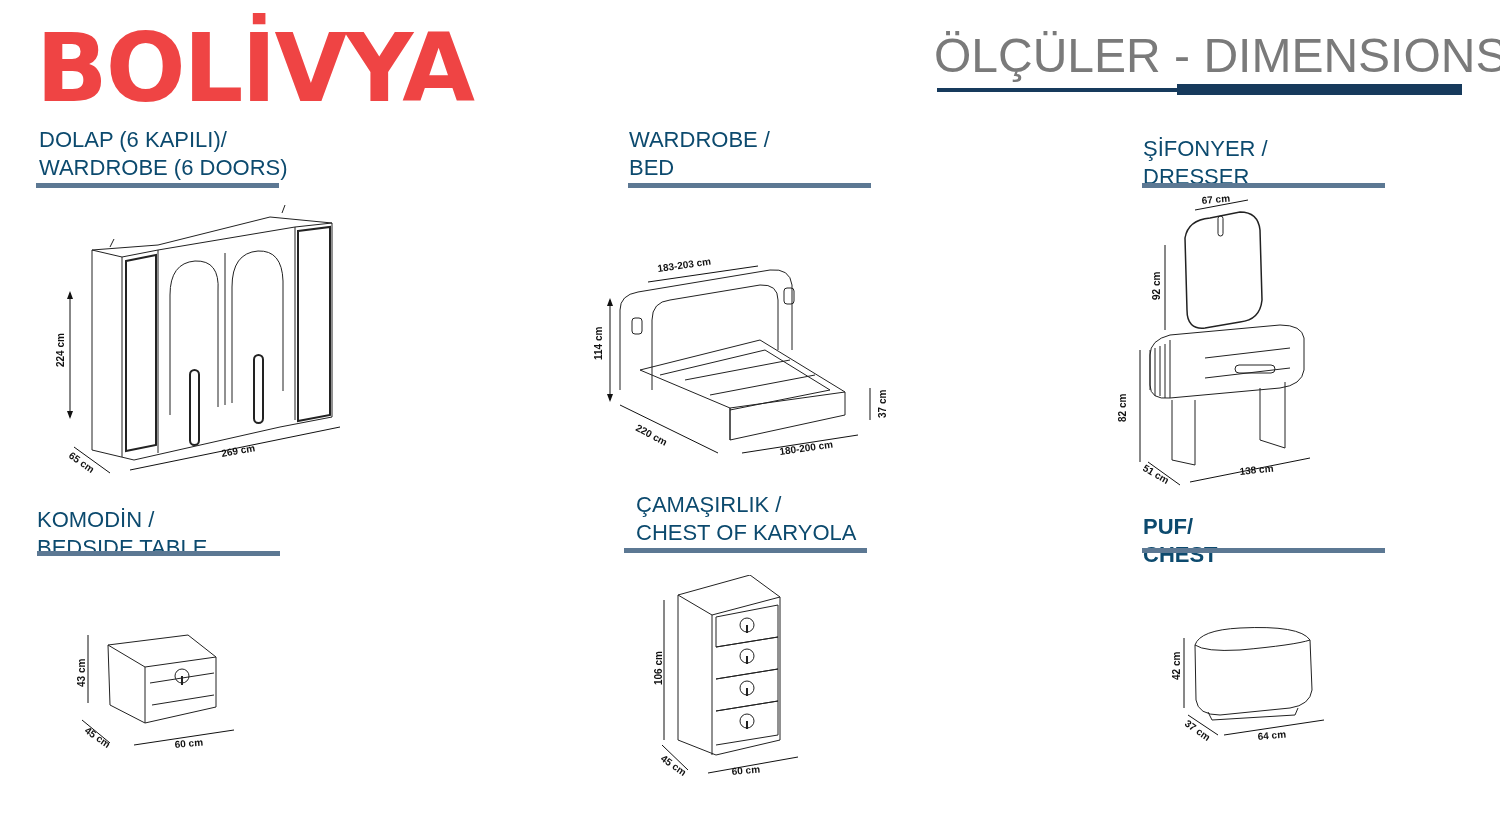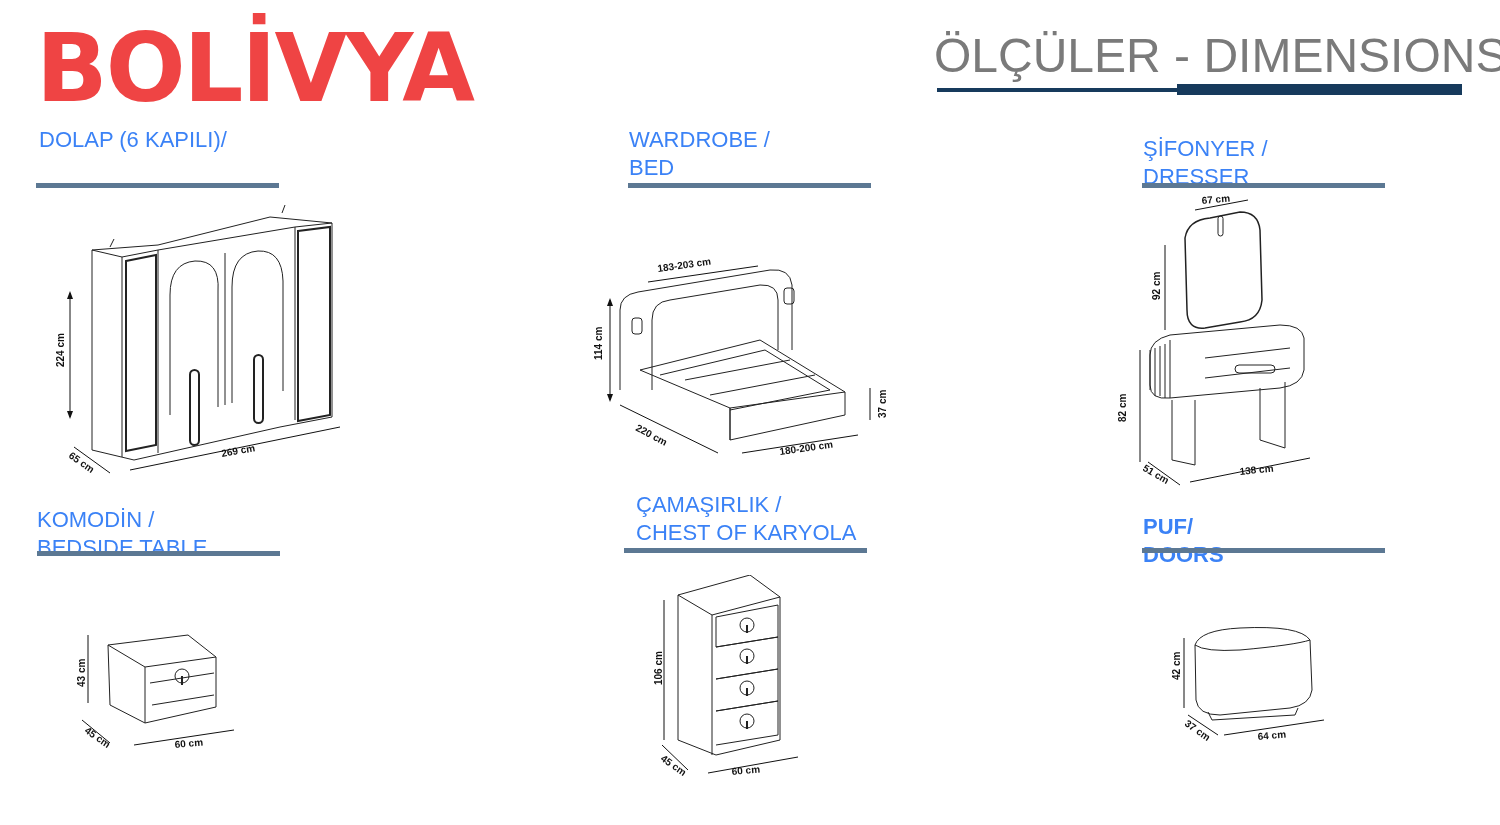--- a/index.html
+++ b/index.html
@@ -4,36 +4,37 @@
 <style>
   html, body { margin: 0; padding: 0; background: #ffffff; }
   body { width: 1500px; height: 825px; position: relative; overflow: hidden;
          font-family: "Liberation Sans", sans-serif; }
   .brand { position: absolute; left: 36px; top: 22px; font-size: 94px; font-weight: 700;
            color: #ef4444; letter-spacing: -2px; line-height: 1; font-family: "DejaVu Sans", sans-serif; }
   .dims-title { position: absolute; left: 934px; top: 32px; font-size: 48px; color: #7a7a7a;
                 font-weight: 300; letter-spacing: 0px; line-height: 1; white-space: nowrap; }
   .dims-line-thin { position: absolute; left: 937px; top: 88px; width: 240px; height: 4px; background: #163a5c; }
   .dims-line-thick { position: absolute; left: 1177px; top: 84px; width: 285px; height: 11px; background: #163a5c; }
-  .section-title { position: absolute; font-size: 22px; color: #3b82f6; line-height: 28px; white-space: nowrap; }
+  .section-title { position: absolute; font-size: 22px; color: #0c4a6e; line-height: 28px; white-space: nowrap; }
   .section-line { position: absolute; height: 5px; background: #5c7893; }
   .drawing { position: absolute; }
   .drawing svg { display: block; }
   .dim { font-family: "Liberation Sans", sans-serif; font-weight: 700; font-size: 10px; fill: #111; }
 </style>
 </head>
 <body>
 
 <div class="brand">BOLİVYA</div>
 <div class="dims-title">ÖLÇÜLER - DIMENSIONS</div>
 <div class="dims-line-thin"></div>
 <div class="dims-line-thick"></div>
 
 <div class="section-title" style="left:39px;top:126px;">
   <div>DOLAP (6 KAPILI)/</div>
+  <div>WARDROBE (6 DOORS)</div>
 </div>
 <div class="section-line" style="left:36px;top:183px;width:243px;"></div>
 
 <div class="section-title" style="left:629px;top:126px;">
   <div>WARDROBE /</div>
   <div>BED</div>
 </div>
 <div class="section-line" style="left:628px;top:183px;width:243px;"></div>
 
 <div class="section-title" style="left:1143px;top:135px;">
@@ -49,21 +50,21 @@
 <div class="section-line" style="left:37px;top:551px;width:243px;"></div>
 
 <div class="section-title" style="left:636px;top:491px;">
   <div>ÇAMAŞIRLIK /</div>
   <div>CHEST OF KARYOLA</div>
 </div>
 <div class="section-line" style="left:624px;top:548px;width:243px;"></div>
 
 <div class="section-title" style="left:1143px;top:513px;font-weight:bold;">
   <div>PUF/</div>
-  <div>DOORS</div>
+  <div>CHEST</div>
 </div>
 <div class="section-line" style="left:1142px;top:548px;width:243px;"></div>
 
 <div class="drawing" style="left:50px;top:195px;">
   <svg width="300" height="285" viewBox="0 0 300 285" fill="none" stroke="#222" stroke-width="1">
     <path d="M42 55 L108 50 L220 22 L282 28 L282 222 L230 232 L84 265 L42 255 Z"></path>
     <path d="M42 55 L72 62 L108 55"></path>
     <path d="M72 62 L72 262"></path>
     <path d="M108 55 L108 258"></path>
     <path d="M108 55 L245 32 L282 28"></path>

